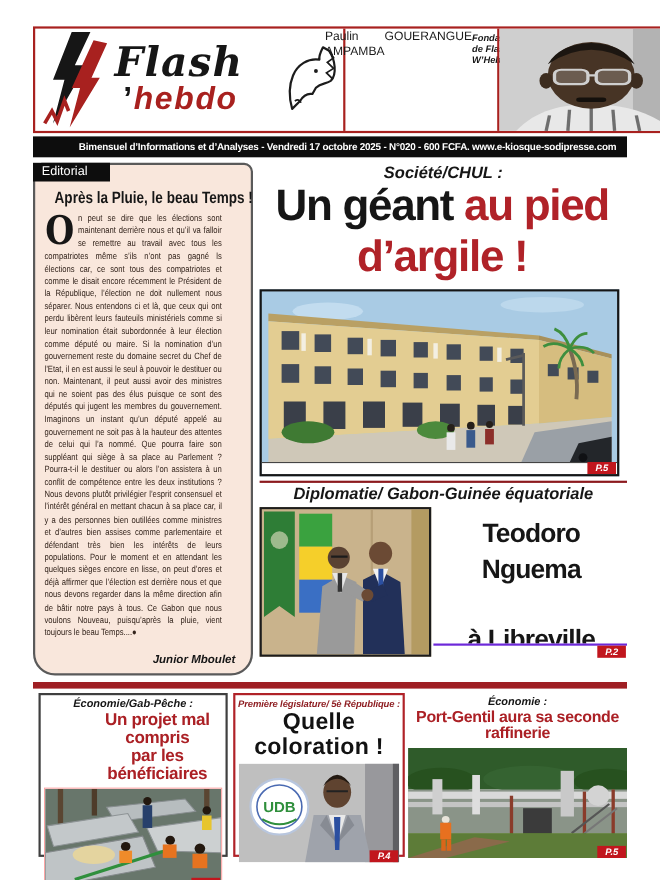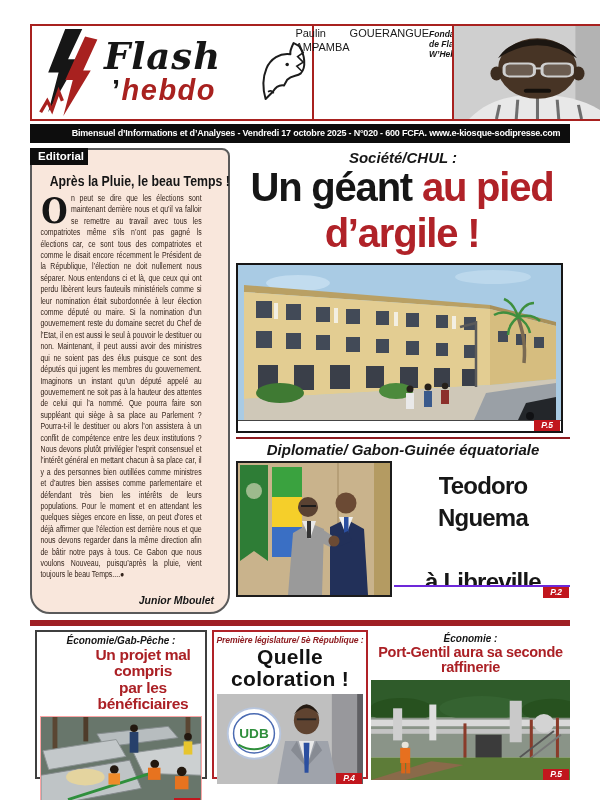--- a/index.html
+++ b/index.html
@@ -27,21 +27,21 @@
 
   
   .info-bar { position:absolute; left:30px; top:124px; width:540px; height:19px;
               background:#0d0d0d; color:#fff; font-size:9px; font-weight:bold;
               letter-spacing:-0.2px; text-align:center; line-height:19px;padding-left:32px; }
 
   
   .editorial { position:absolute; left:30px; top:148px; width:200px; height:466px;
                background:#f9e7dc; border:2px solid #5a5a5a; border-radius:8px 8px 20px 20px; }
   .ed-label { position:absolute; top:-2px; left:-2px; background:#0d0d0d; color:#fff;
-              font-size:11.5px; font-weight:bold; padding:2px 4px 3px 8px; }
+              font-size:11.5px; font-weight:normal; padding:2px 20px 3px 8px; }
   .ed-title { margin-top:22px; text-align:center; font-size:15px; font-weight:bold;
               white-space:nowrap; transform:scaleX(0.82); transform-origin:50% 0; }
   .ed-body { width:212px; transform:scaleX(0.84); transform-origin:0 0;
              padding:4px 10px 0 10px; font-size:8.3px; line-height:11.4px;
              text-align:justify; color:#33241c; height:402px; overflow:hidden; }
   .ed-drop { float:left; font-size:36px; line-height:30px; font-weight:bold;
              font-family:"DejaVu Serif", serif; padding:2px 4px 0 1px; color:#161616; }
   .ed-sign { position:absolute; right:14px; bottom:6px; font-size:10.5px;
              font-weight:bold; font-style:italic; }
 

